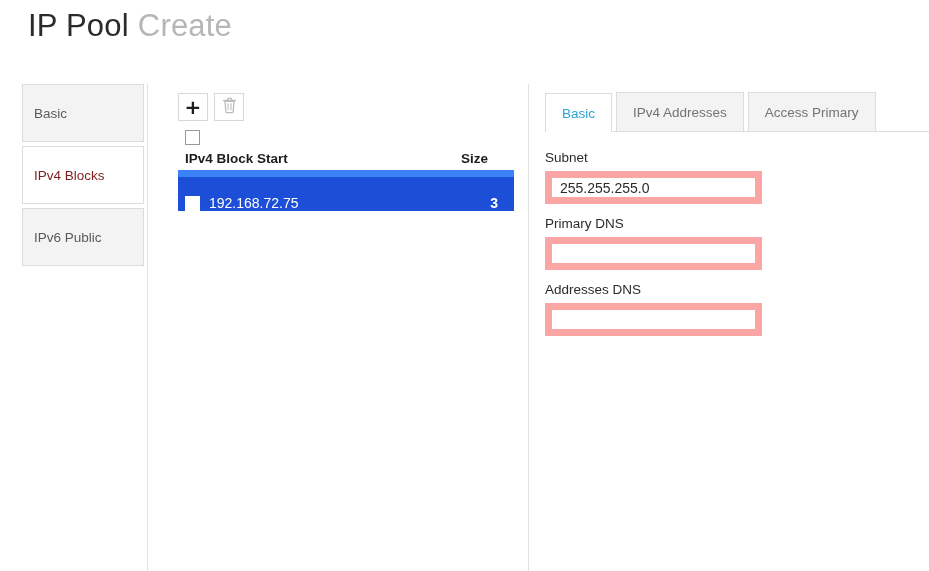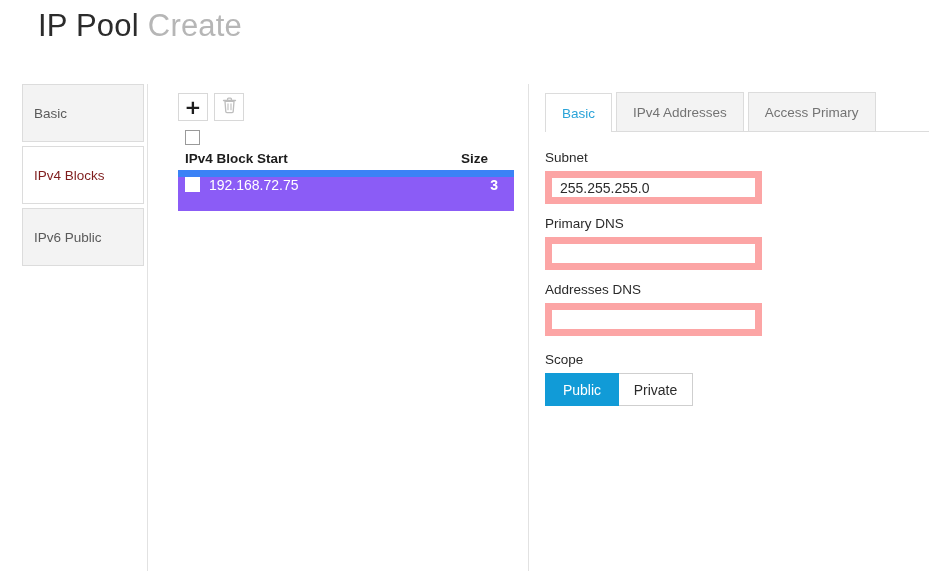--- a/index.html
+++ b/index.html
@@ -12,21 +12,21 @@
     background: #ffffff;
     font-family: "Liberation Sans", sans-serif;
     color: #2b2b2b;
     overflow: hidden;
     position: relative;
   }
 
   
   #page-title {
     position: absolute;
-    left: 38px;
+    left: 28px;
     top: 8px;
     font-size: 31px;
     font-weight: 400;
     letter-spacing: 0.2px;
     white-space: nowrap;
   }
   #page-title .t-main { color: #2b2b2b; }
   #page-title .t-sub  { color: #b6b6b6; margin-left: 9px; }
 
   
@@ -119,24 +119,24 @@
     font-weight: 700;
     color: #1d1d1d;
     padding: 0 26px 4px 7px;
     border-bottom: 7px solid #3b82f6;
   }
   #blocks-header .col-start { flex: 1 1 auto; }
   #blocks-header .col-size  { flex: 0 0 auto; }
 
   .blocks-row {
     display: flex;
-    align-items: flex-start;
+    align-items: flex-end;
     height: 34px;
     padding: 0 16px 0 7px;
-    background: #8b5cf6;
+    background: #1d4ed8;
     color: #ffffff;
     font-size: 14px;
     cursor: pointer;
   }
   .blocks-row .row-chk { margin-right: 9px; border-color: #ffffff; }
   .blocks-row .cell-start { flex: 1 1 auto; }
   .blocks-row .cell-size  { flex: 0 0 auto; font-weight: 700; }
 
   
   #detail-panel {
@@ -298,26 +298,15 @@
     <div class="field">
       <div class="field-label">Primary DNS</div>
       <input class="field-input" type="text" value="" style="">
     </div>
 
     <div class="field">
       <div class="field-label">Addresses DNS</div>
       <input class="field-input" type="text" value="" style="">
     </div>
 
-    <div class="field" id="scope-field">
-      <div class="field-label">Scope</div>
-      <div id="scope-toggle">
-        <div class="seg-btn selected">
-          <span>Public</span>
-        </div>
-        <div class="seg-btn">
-          <span>Private</span>
-        </div>
-      </div>
-    </div>
 
   </div>
 </div>
 
 </body></html>

